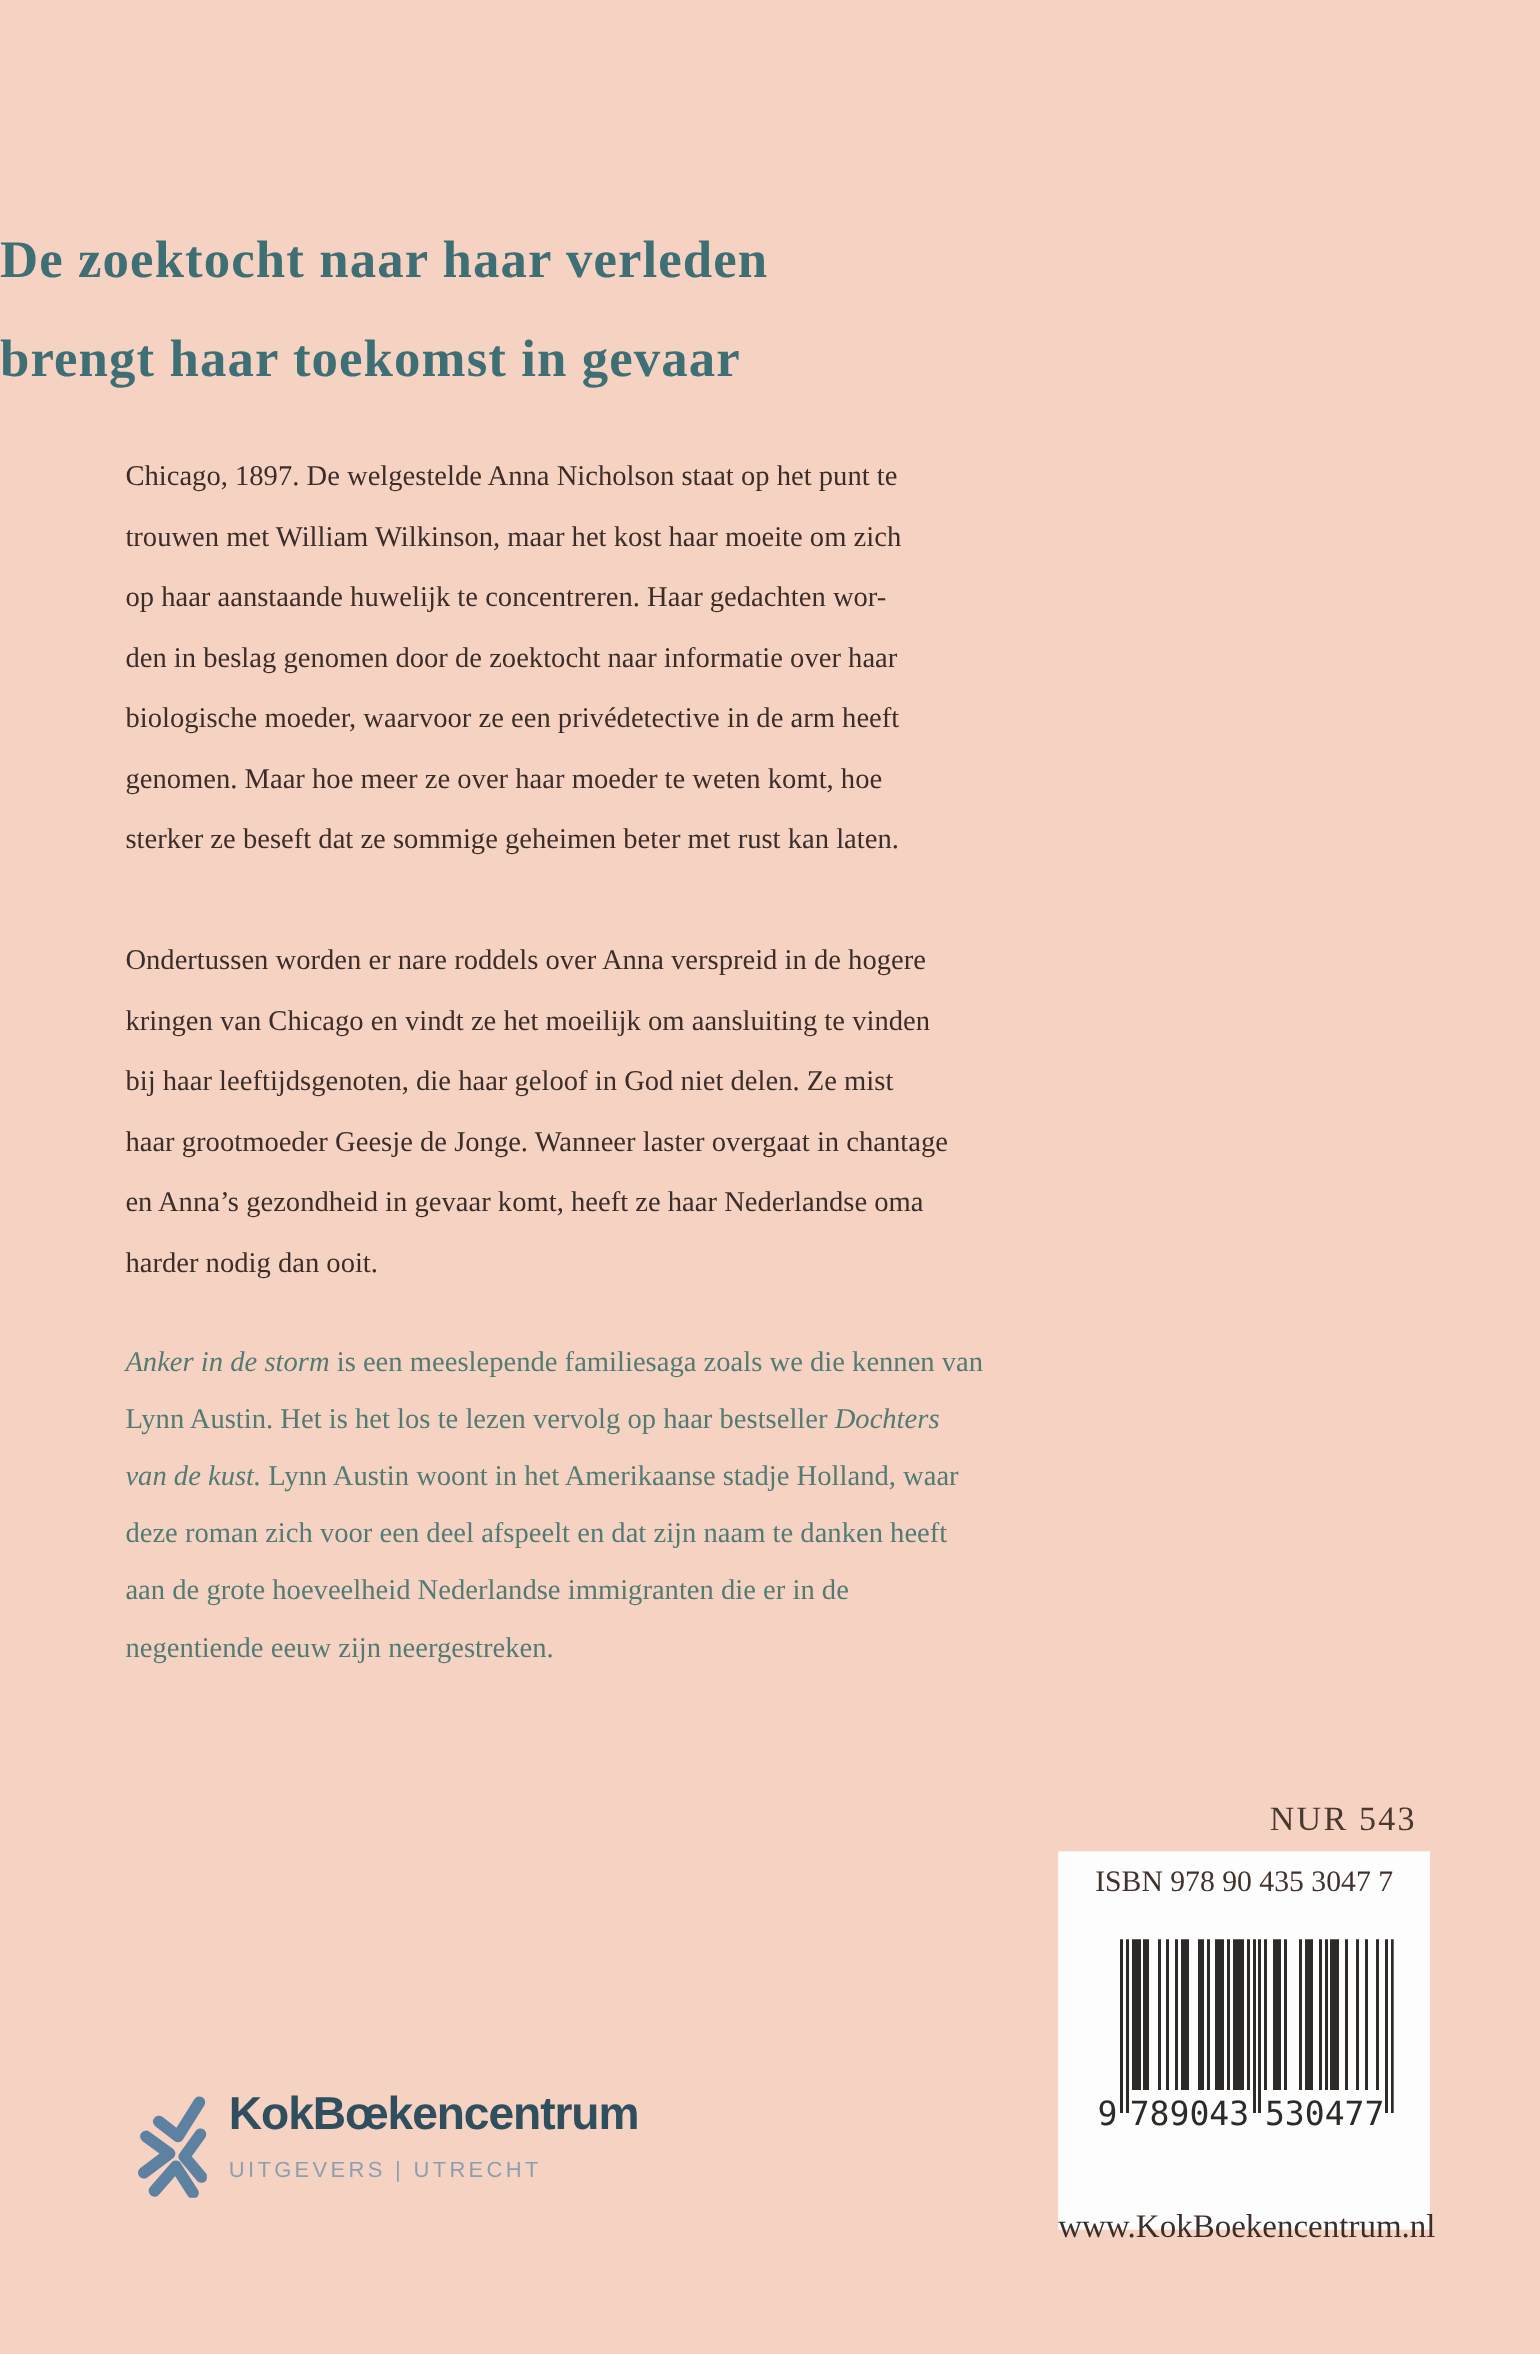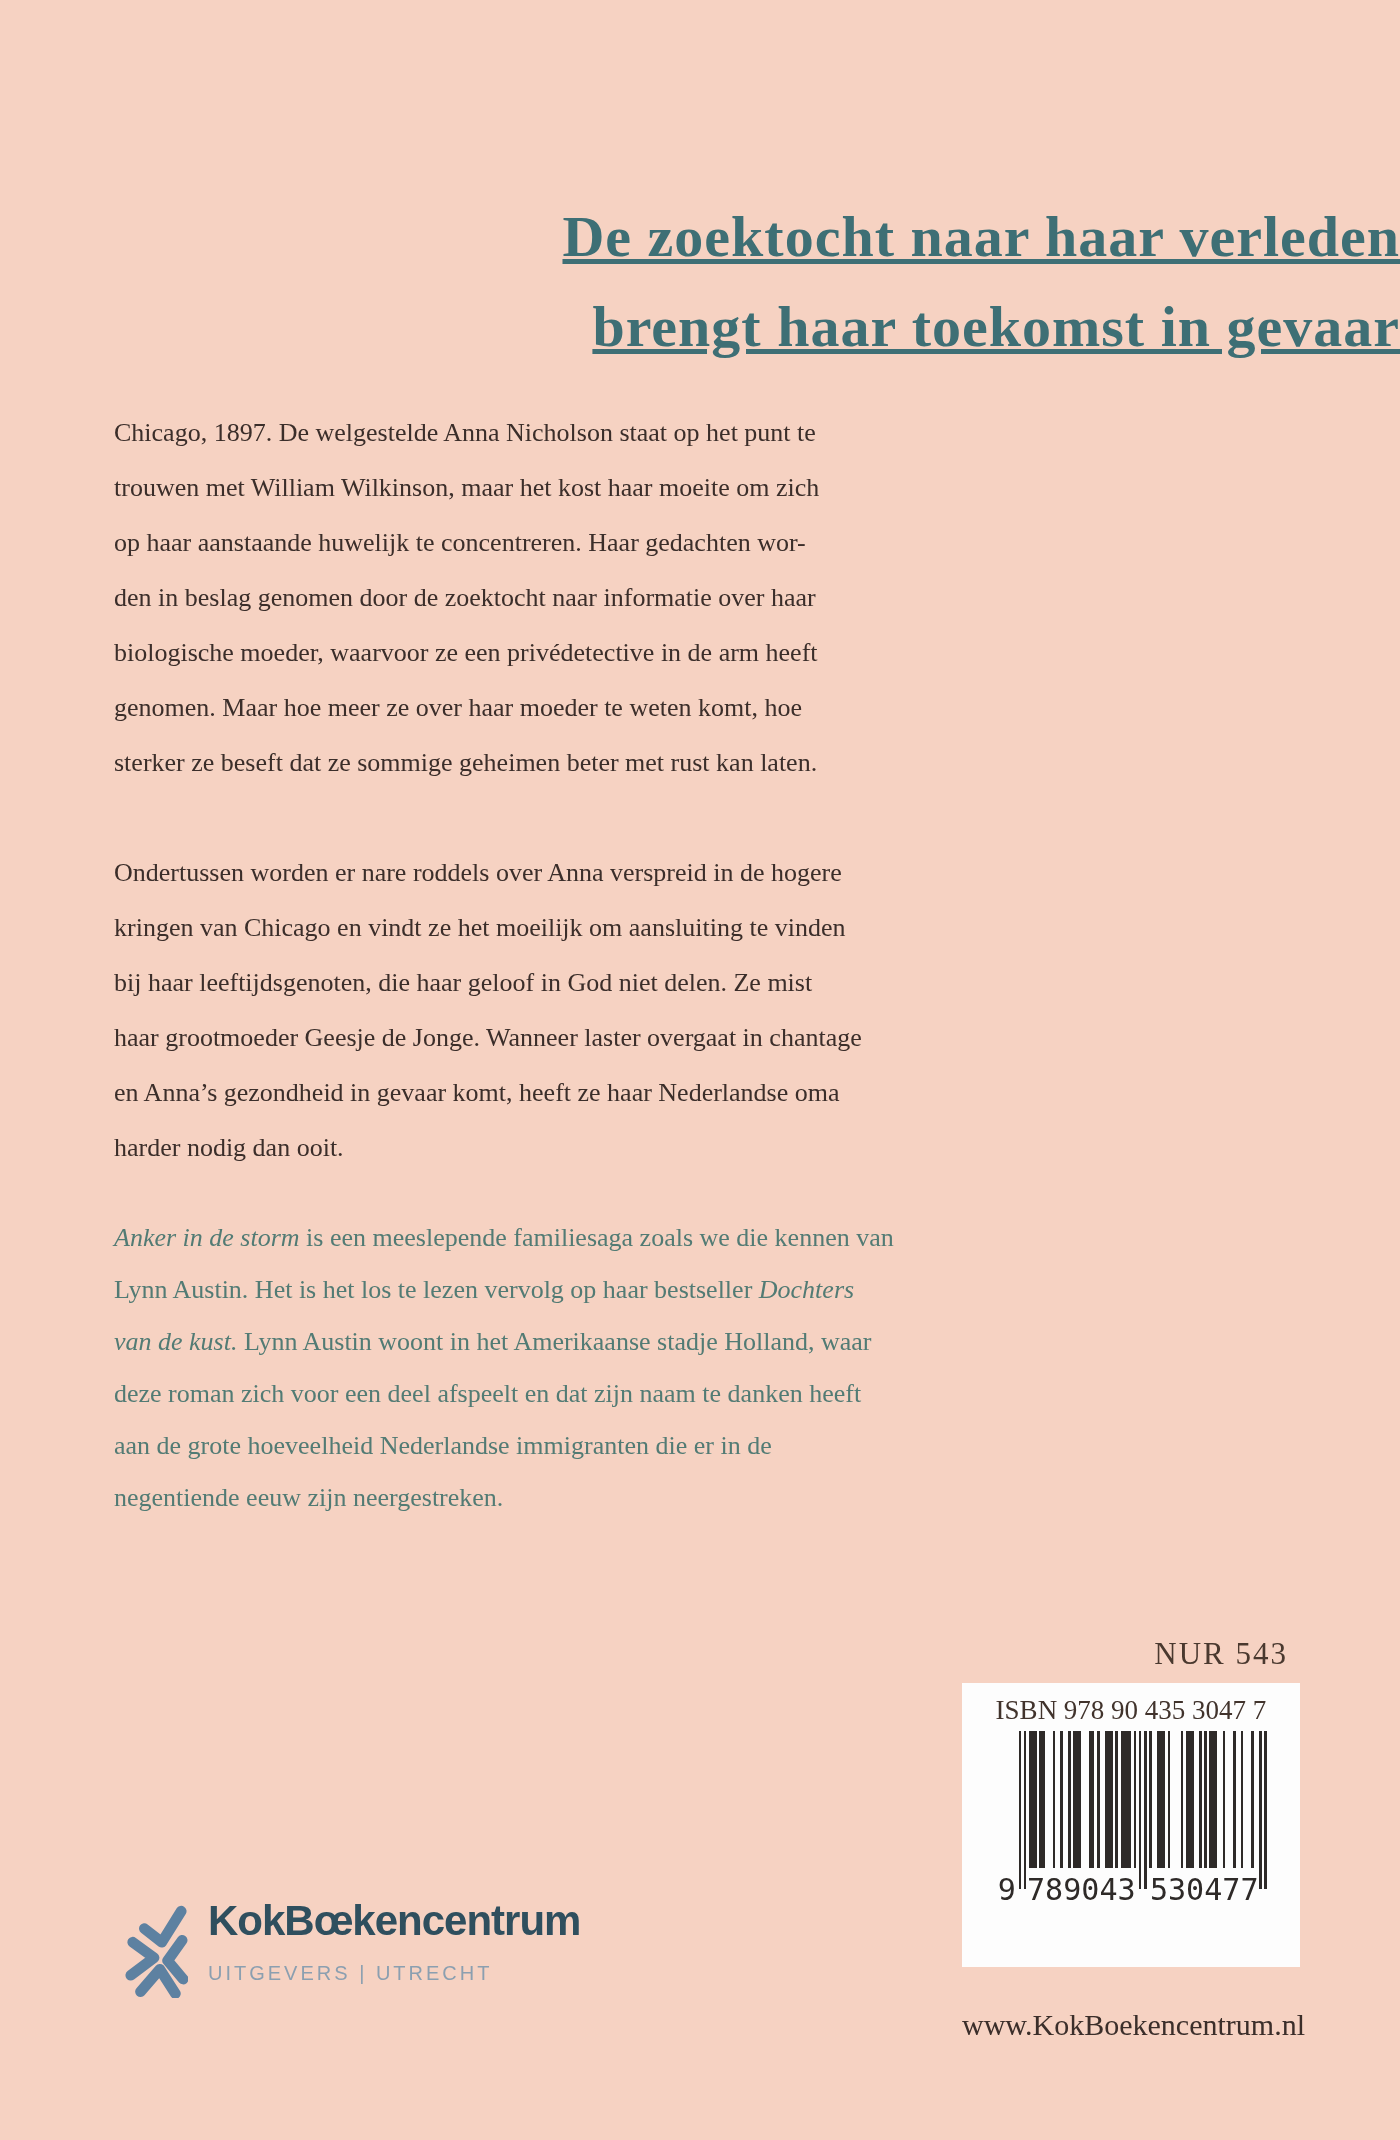--- a/index.html
+++ b/index.html
@@ -6,48 +6,47 @@
   .cover{
     position:relative;
     width:1400px;height:2140px;
     margin:0 auto;
     background:var(--c-bg,#f6d2c2);
     font-family:"Liberation Serif", serif;
     overflow:hidden;
   }
   .tagline-title{
     position:absolute;top:192px;left:0;right:0;
-    text-align:right;
+    text-align:left;
     color:var(--c-title,#3e6f75);
-    font-size:58px;font-weight:bold;
+    font-size:48px;font-weight:bold;
     line-height:90px;
     letter-spacing:1px;
     white-space:pre-line;
-    text-decoration:underline;
   }
   .para{
     position:absolute;left:114px;width:1190px;
     font-size:26px;line-height:55px;
     color:var(--c-body,#3b2e2a);
     white-space:pre-line;
   }
   .para-1{top:405px;}
   .para-2{top:845px;}
   .para-3{top:1212px;color:var(--c-author,#527b74);line-height:52px;}
   .para-3 em{font-style:italic;}
   .nur{
     position:absolute;top:1636px;right:112px;
     font-size:31px;letter-spacing:2px;
     color:var(--c-footer,#4a392f);
   }
   .isbn-box{
     position:absolute;left:962px;top:1683px;
-    width:338px;height:284px;
+    width:338px;height:344px;
     background:var(--c-box,#fdfdfd);
-    display:flex;flex-direction:column;align-items:center;
+    display:flex;flex-direction:column;align-items:center;gap:32px;
   }
   .isbn-label{
     margin-top:12px;
     font-size:27px;
     color:#41332c;
     white-space:nowrap;
   }
   .barcode-svg{margin-top:5px;}
   .website{
     position:absolute;top:1964px;left:962px;width:338px;

